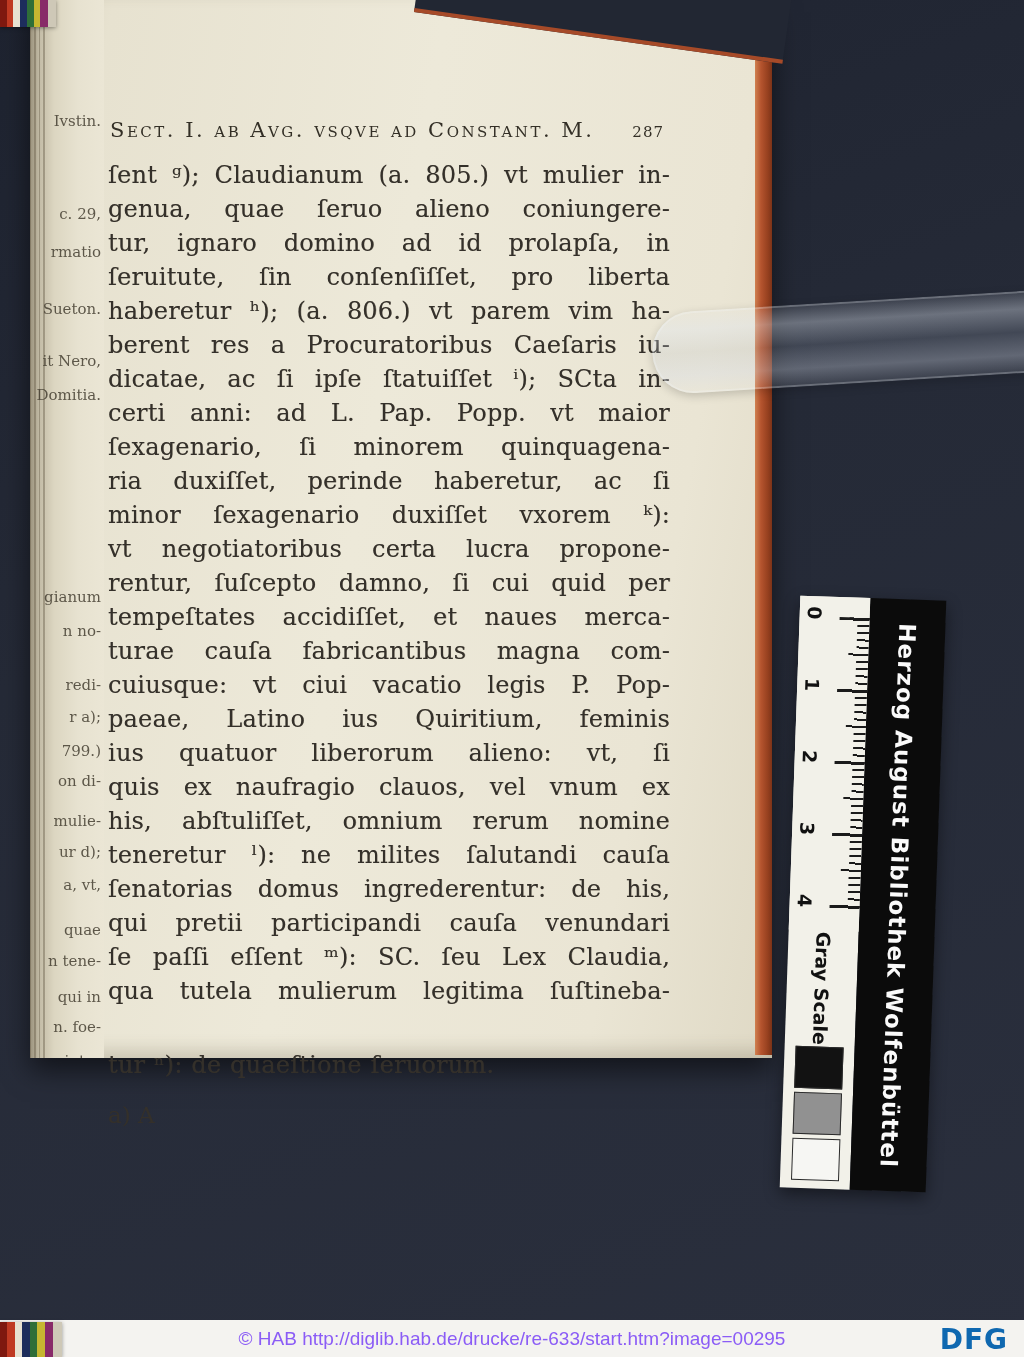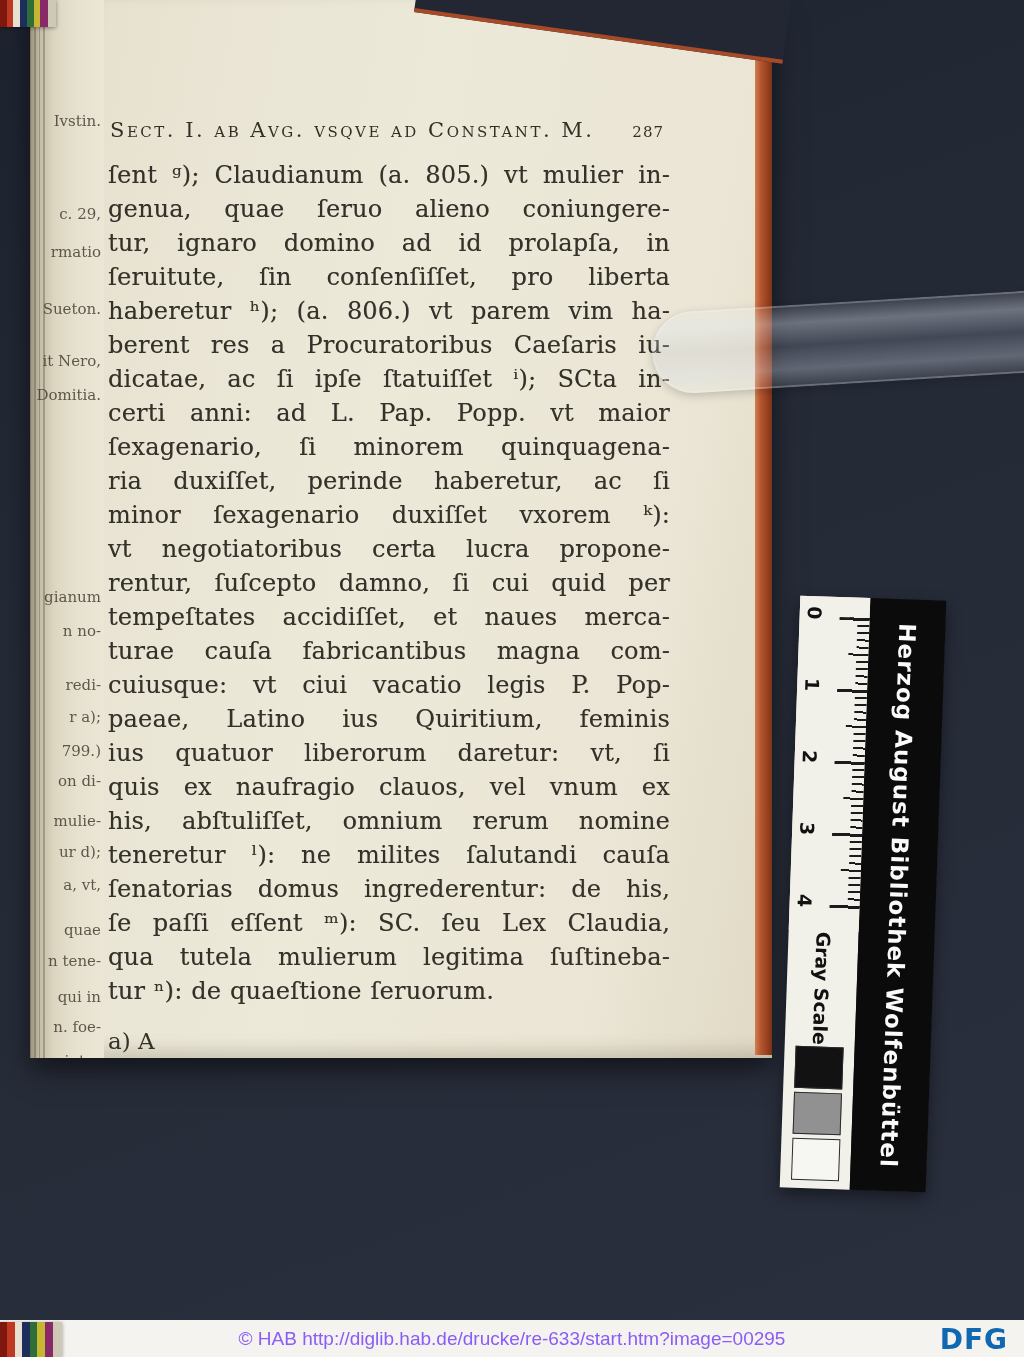--- a/index.html
+++ b/index.html
@@ -30,21 +30,21 @@
   .page-content { position:absolute; left:78px; top:0; width:562px; height:100%; }
   .header-row { display:flex; justify-content:space-between; align-items:baseline;
     margin-top:118px; padding:0 6px 0 2px; color:#332f26; }
   .header-title { font-variant:small-caps; letter-spacing:2.5px; font-size:21px; }
   .header-page { font-size:15px; letter-spacing:1px; }
   .text-block { margin-top:16px; }
   .tl { font:24px/34px "DejaVu Serif", serif; color:#34302a;
     text-align:justify; text-align-last:justify;
     letter-spacing:.2px; word-spacing:1px;
     text-shadow:.3px .4px .6px rgba(70,62,48,0.45); }
-  .tl.last { text-align-last:left; }
+  .tl.last { text-align-last:left;margin-top:40px; }
   .catchword { margin-top:20px; text-align:left; padding-right:26px;
     font:23px "DejaVu Serif", serif; color:#34302a; }
 
   .fore-edge { position:absolute; right:0; top:42px; bottom:3px; width:17px;
     background:linear-gradient(90deg,#d08050 0%,#b5542e 35%,#96401f 75%,#7c3318 100%); }
 
   .top-edge-mask { position:absolute; left:414px; top:-92px; width:372px; height:100px;
     transform-origin:0 100%; transform:rotate(8deg);
     background:#222733; border-bottom:4px solid #a64a28; z-index:3; }
 
@@ -145,25 +145,26 @@
         <div class="tl">certi anni: ad L. Pap. Popp. vt maior</div>
         <div class="tl">ſexagenario, ſi minorem quinquagena-</div>
         <div class="tl">ria duxiſſet, perinde haberetur, ac ſi</div>
         <div class="tl">minor ſexagenario duxiſſet vxorem ᵏ):</div>
         <div class="tl">vt negotiatoribus certa lucra propone-</div>
         <div class="tl">rentur, ſuſcepto damno, ſi cui quid per</div>
         <div class="tl">tempeſtates accidiſſet, et naues merca-</div>
         <div class="tl">turae cauſa fabricantibus magna com-</div>
         <div class="tl">cuiusque: vt ciui vacatio legis P. Pop-</div>
         <div class="tl">paeae, Latino ius Quiritium, feminis</div>
-        <div class="tl">ius quatuor liberorum daretur: vt, ſi</div>
+        <div class="tl">ius quatuor liberorum alieno: vt, ſi</div>
         <div class="tl">quis ex naufragio clauos, vel vnum ex</div>
         <div class="tl">his, abſtuliſſet, omnium rerum nomine</div>
         <div class="tl">teneretur ˡ): ne milites ſalutandi cauſa</div>
         <div class="tl">ſenatorias domus ingrederentur: de his,</div>
+        <div class="tl">qui pretii participandi cauſa venundari</div>
         <div class="tl">ſe paſſi eſſent ᵐ): SC. ſeu Lex Claudia,</div>
         <div class="tl">qua tutela mulierum legitima ſuſtineba-</div>
         <div class="tl last">tur ⁿ): de quaeſtione ſeruorum.</div>
       </div>
       <div class="catchword">a) A</div>
     </div>
 
     <div class="fore-edge"></div>
   </div>
 

